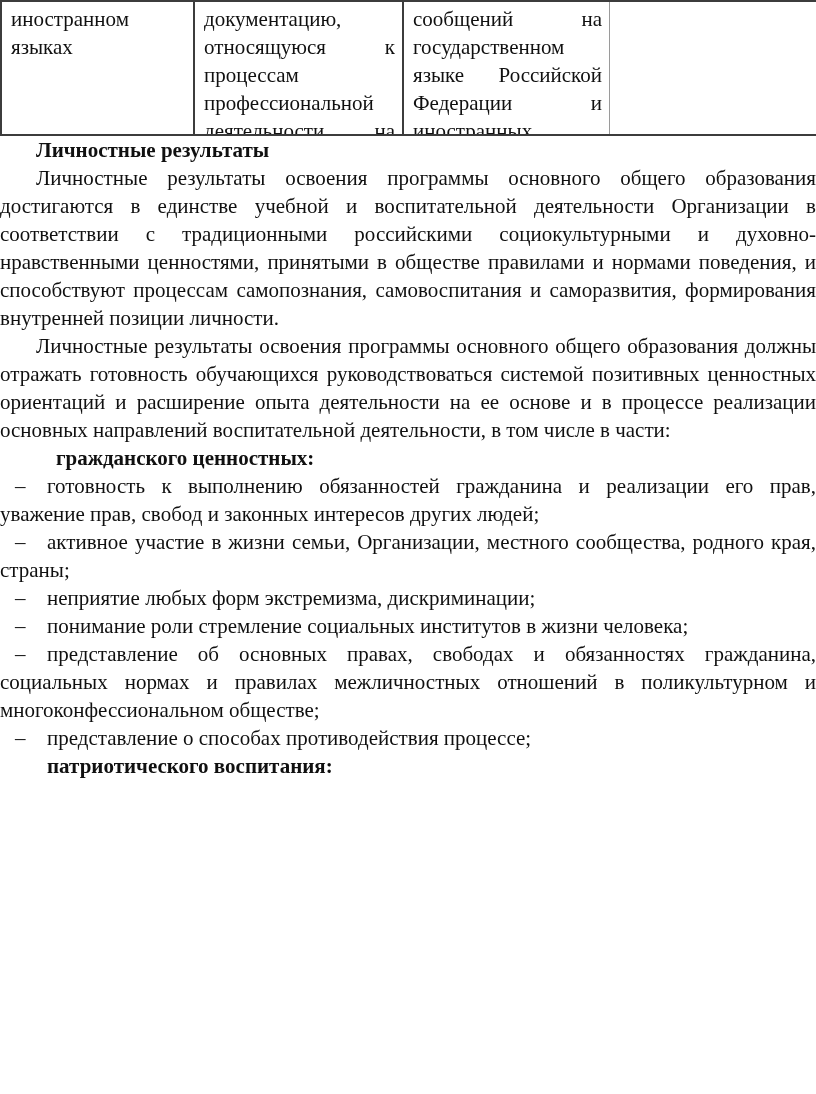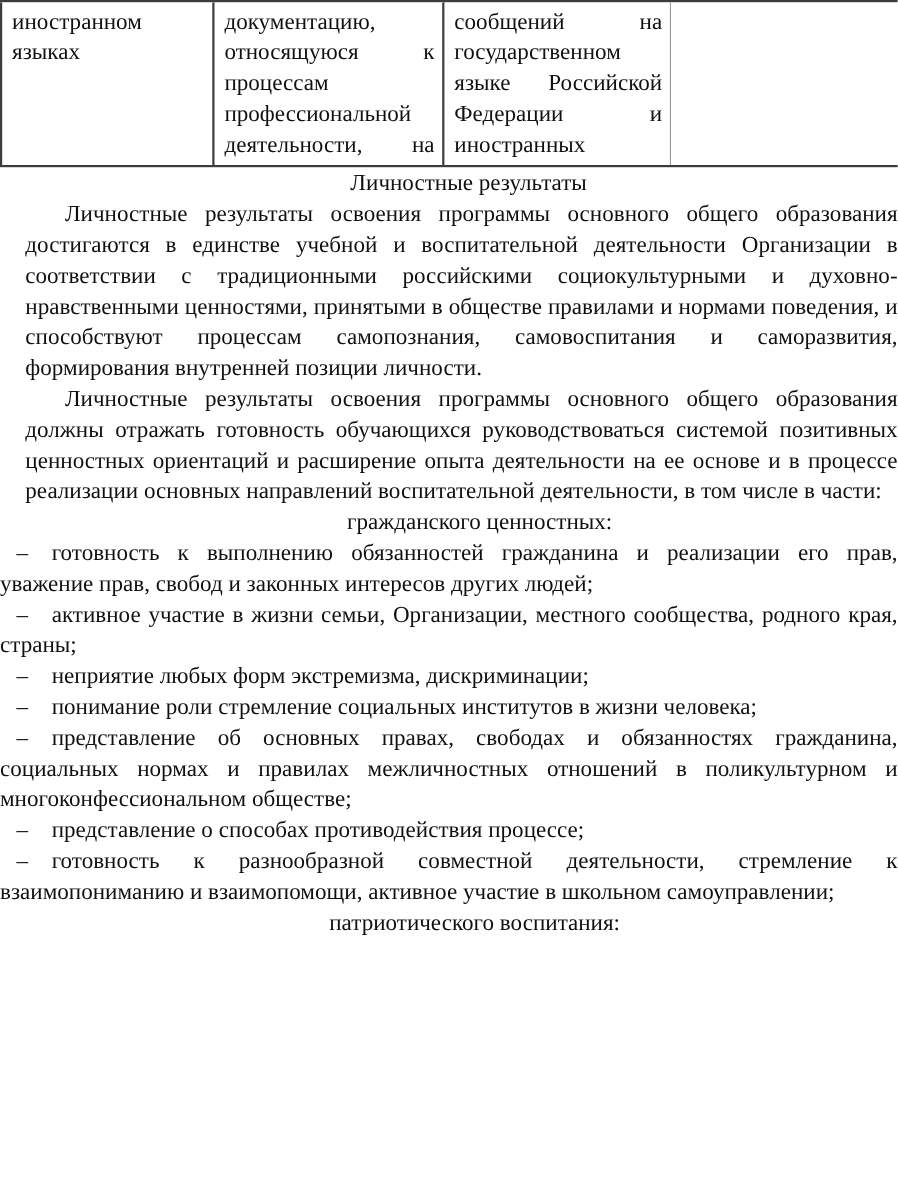--- a/index.html
+++ b/index.html
@@ -19,21 +19,21 @@
     width: 816px;
     height: 1094px;
     background: #ffffff;
   }
 
   
   .doc-table {
     display: flex;
     box-sizing: border-box;
     width: 816px;
-    height: 152px;
+    height: 136px;
     border-top: 2px solid #3c3c3c;
     border-bottom: 2px solid #3c3c3c;
     font-size: 19px;
     line-height: 21px;
     overflow: hidden;
   }
   .cell {
     box-sizing: border-box;
     padding: 3px 7px 0 9px;
     overflow: hidden;
@@ -42,23 +42,23 @@
   .cell p { margin: 0; font-size: 19px; line-height: 21px; }
   .c1 { width: 193px; }
   .c2 { width: 209px; text-align: justify; }
   .c3 { width: 206px; text-align: justify; word-spacing: -1.5px; }
   .c4 { width: 208px; text-align: justify; border-right: 1px solid #9a9a9a; }
 
   
   .page p { margin: 0; font-size: 21px; line-height: 28px; }
 
   .intro   { margin-top: 26px; text-indent: 36px; }
-  .h-bold  { font-weight: normal; text-align: center; }
+  .h-bold  { font-weight: bold; }
   .h1      { margin-top: 23px; text-indent: 36px; }
-  .para    { text-align: justify; text-indent: 36px; padding-left: 23px; }
+  .para    { text-align: justify; text-indent: 36px; }
   .h2      { text-indent: 56px; }
   .h3      { margin-top: 16px; text-indent: 47px; }
 
   .bullet  { text-align: justify; text-indent: 15px; margin-bottom: 5px; }
   .bullet .dash {
     display: inline-block;
     width: 32px;
     text-indent: 0;
   }
 </style>
@@ -93,18 +93,17 @@
   <p class="bullet"><span class="dash">–</span><span>активное участие в жизни семьи, Организации, местного сообщества, родного края, страны;</span></p>
 
   <p class="bullet"><span class="dash">–</span><span>неприятие любых форм экстремизма, дискриминации;</span></p>
 
   <p class="bullet"><span class="dash">–</span><span>понимание роли стремление социальных институтов в жизни человека;</span></p>
 
   <p class="bullet"><span class="dash">–</span><span>представление об основных правах, свободах и обязанностях гражданина, социальных нормах и правилах межличностных отношений в поликультурном и многоконфессиональном обществе;</span></p>
 
   <p class="bullet"><span class="dash">–</span><span>представление о способах противодействия процессе;</span></p>
 
-  <p class="bullet"><span class="dash">–</span><span>готовность к разнообразной совместной деятельности, стремление к взаимопониманию и взаимопомощи, активное участие в школьном самоуправлении;</span></p>
 
 
   <p class="h-bold h3">патриотического воспитания:</p>
 
 </div>
 
 </body></html>

